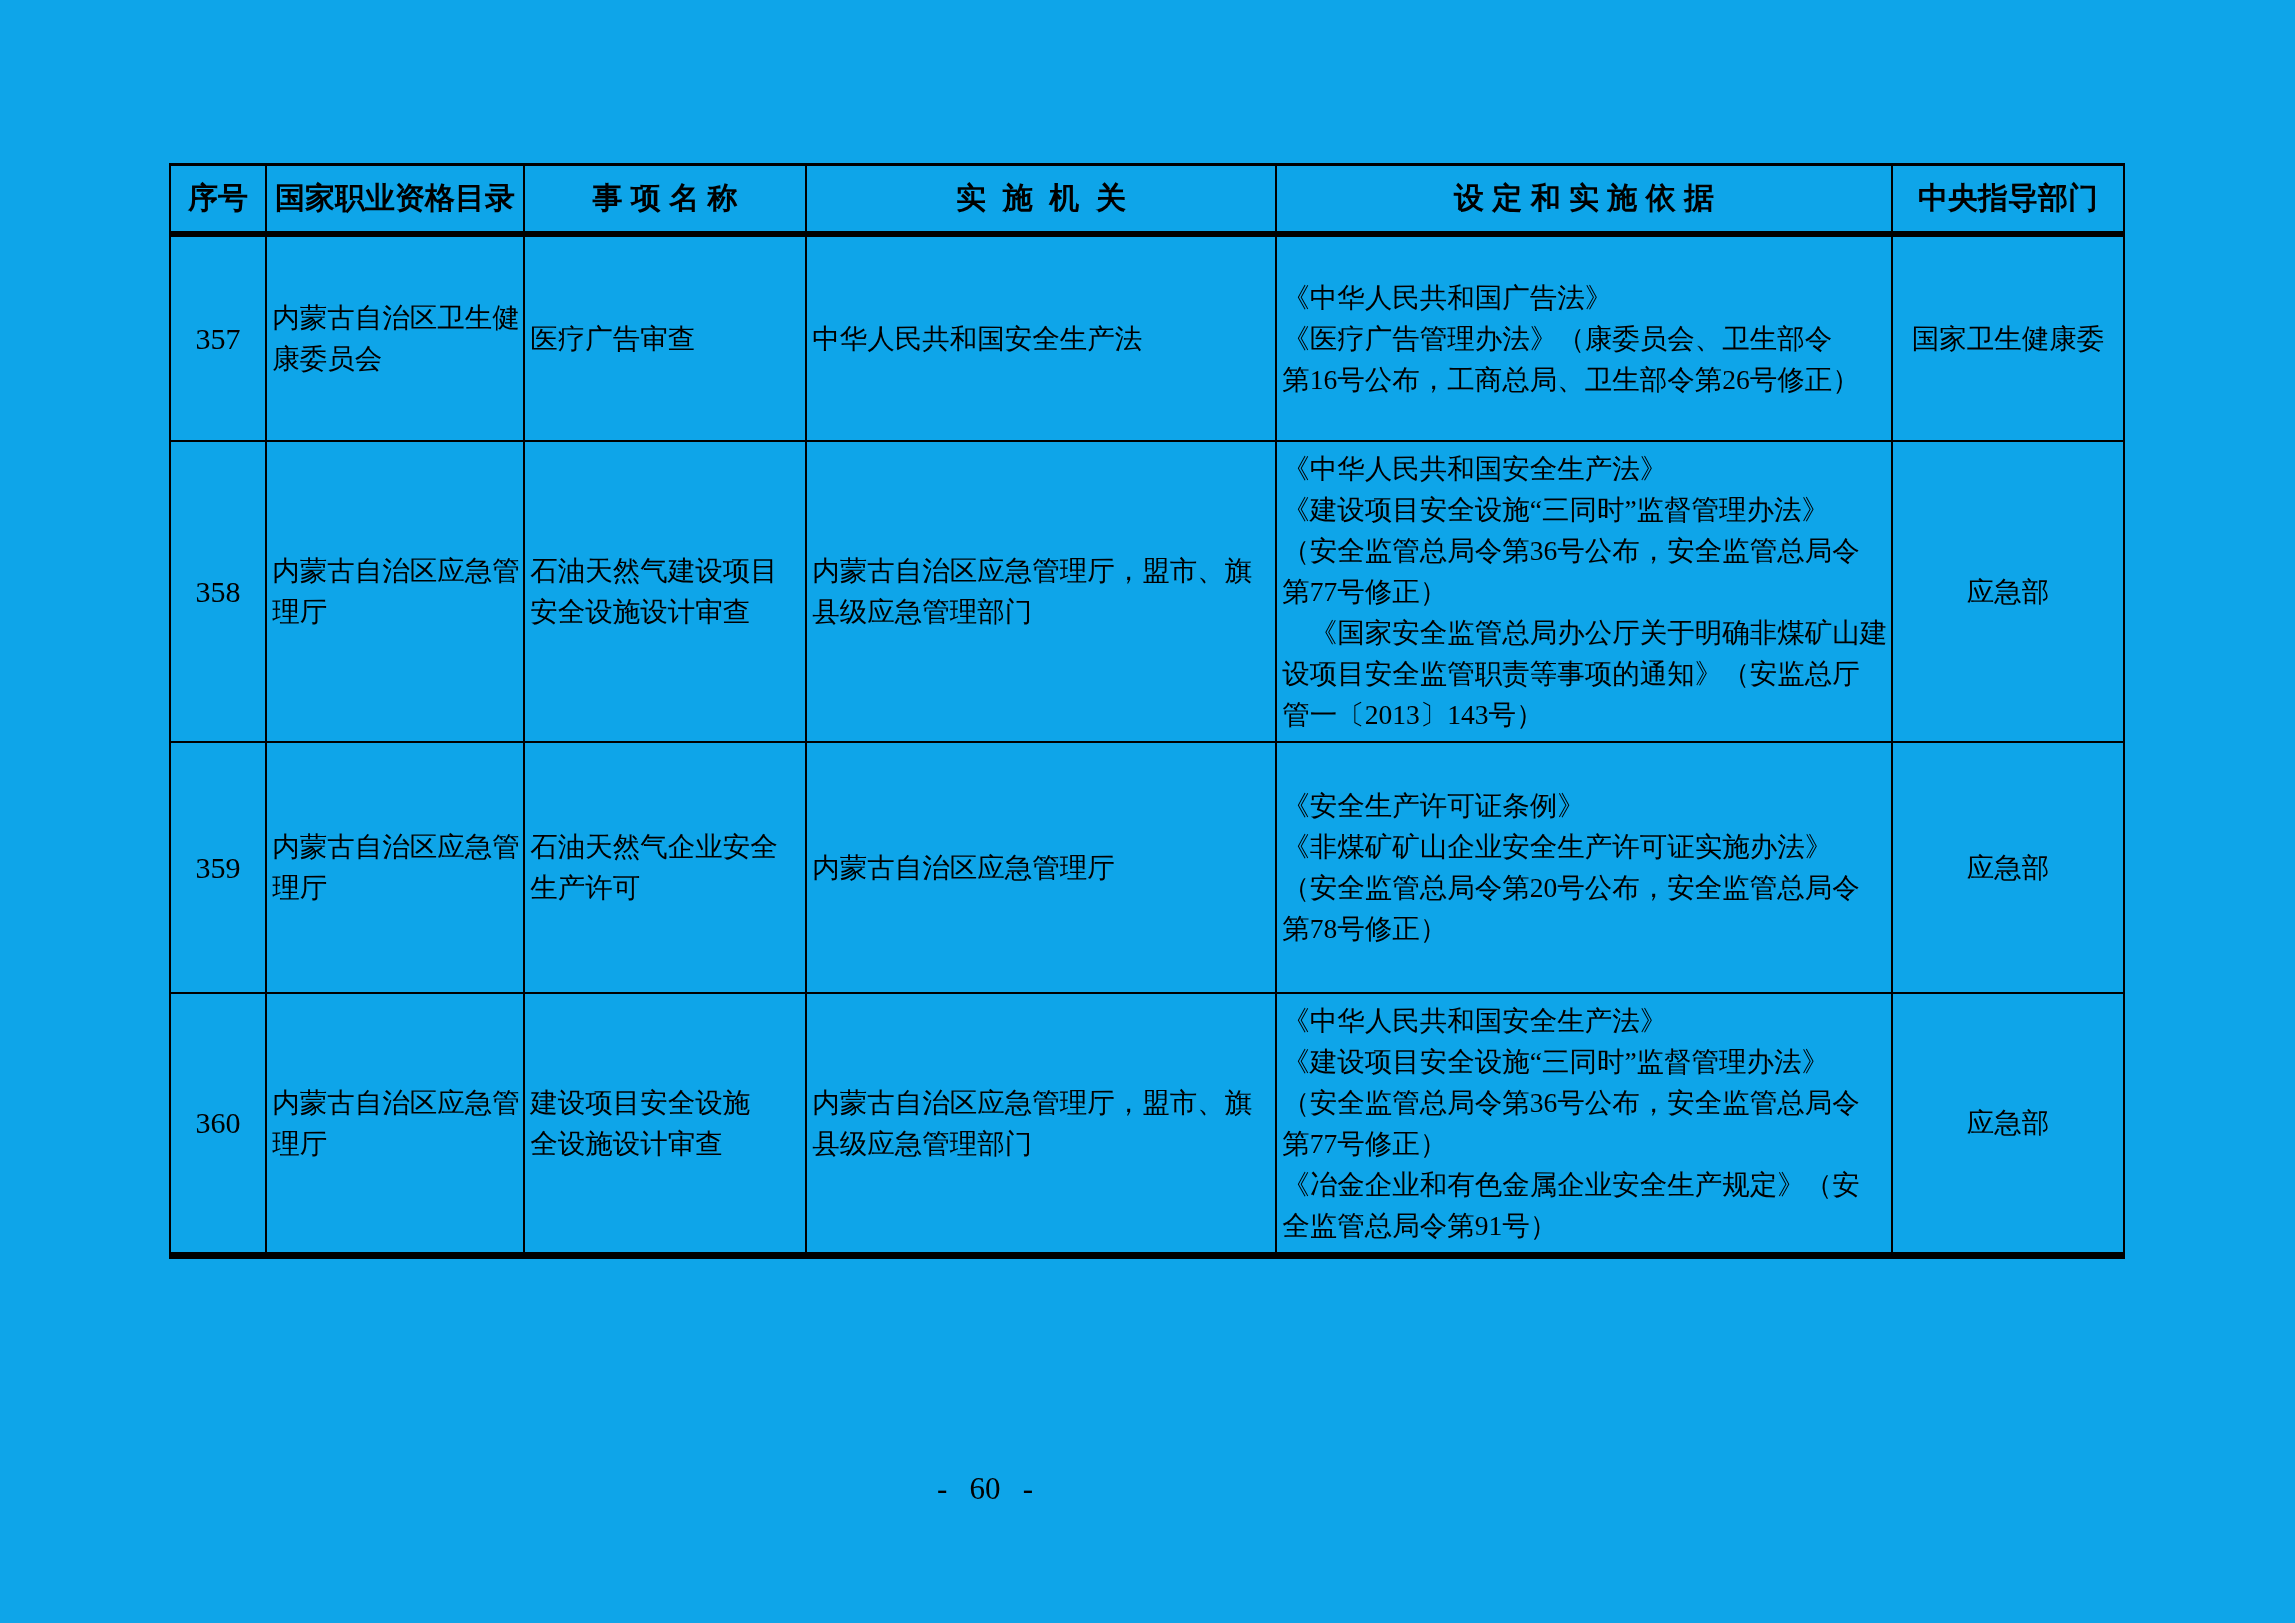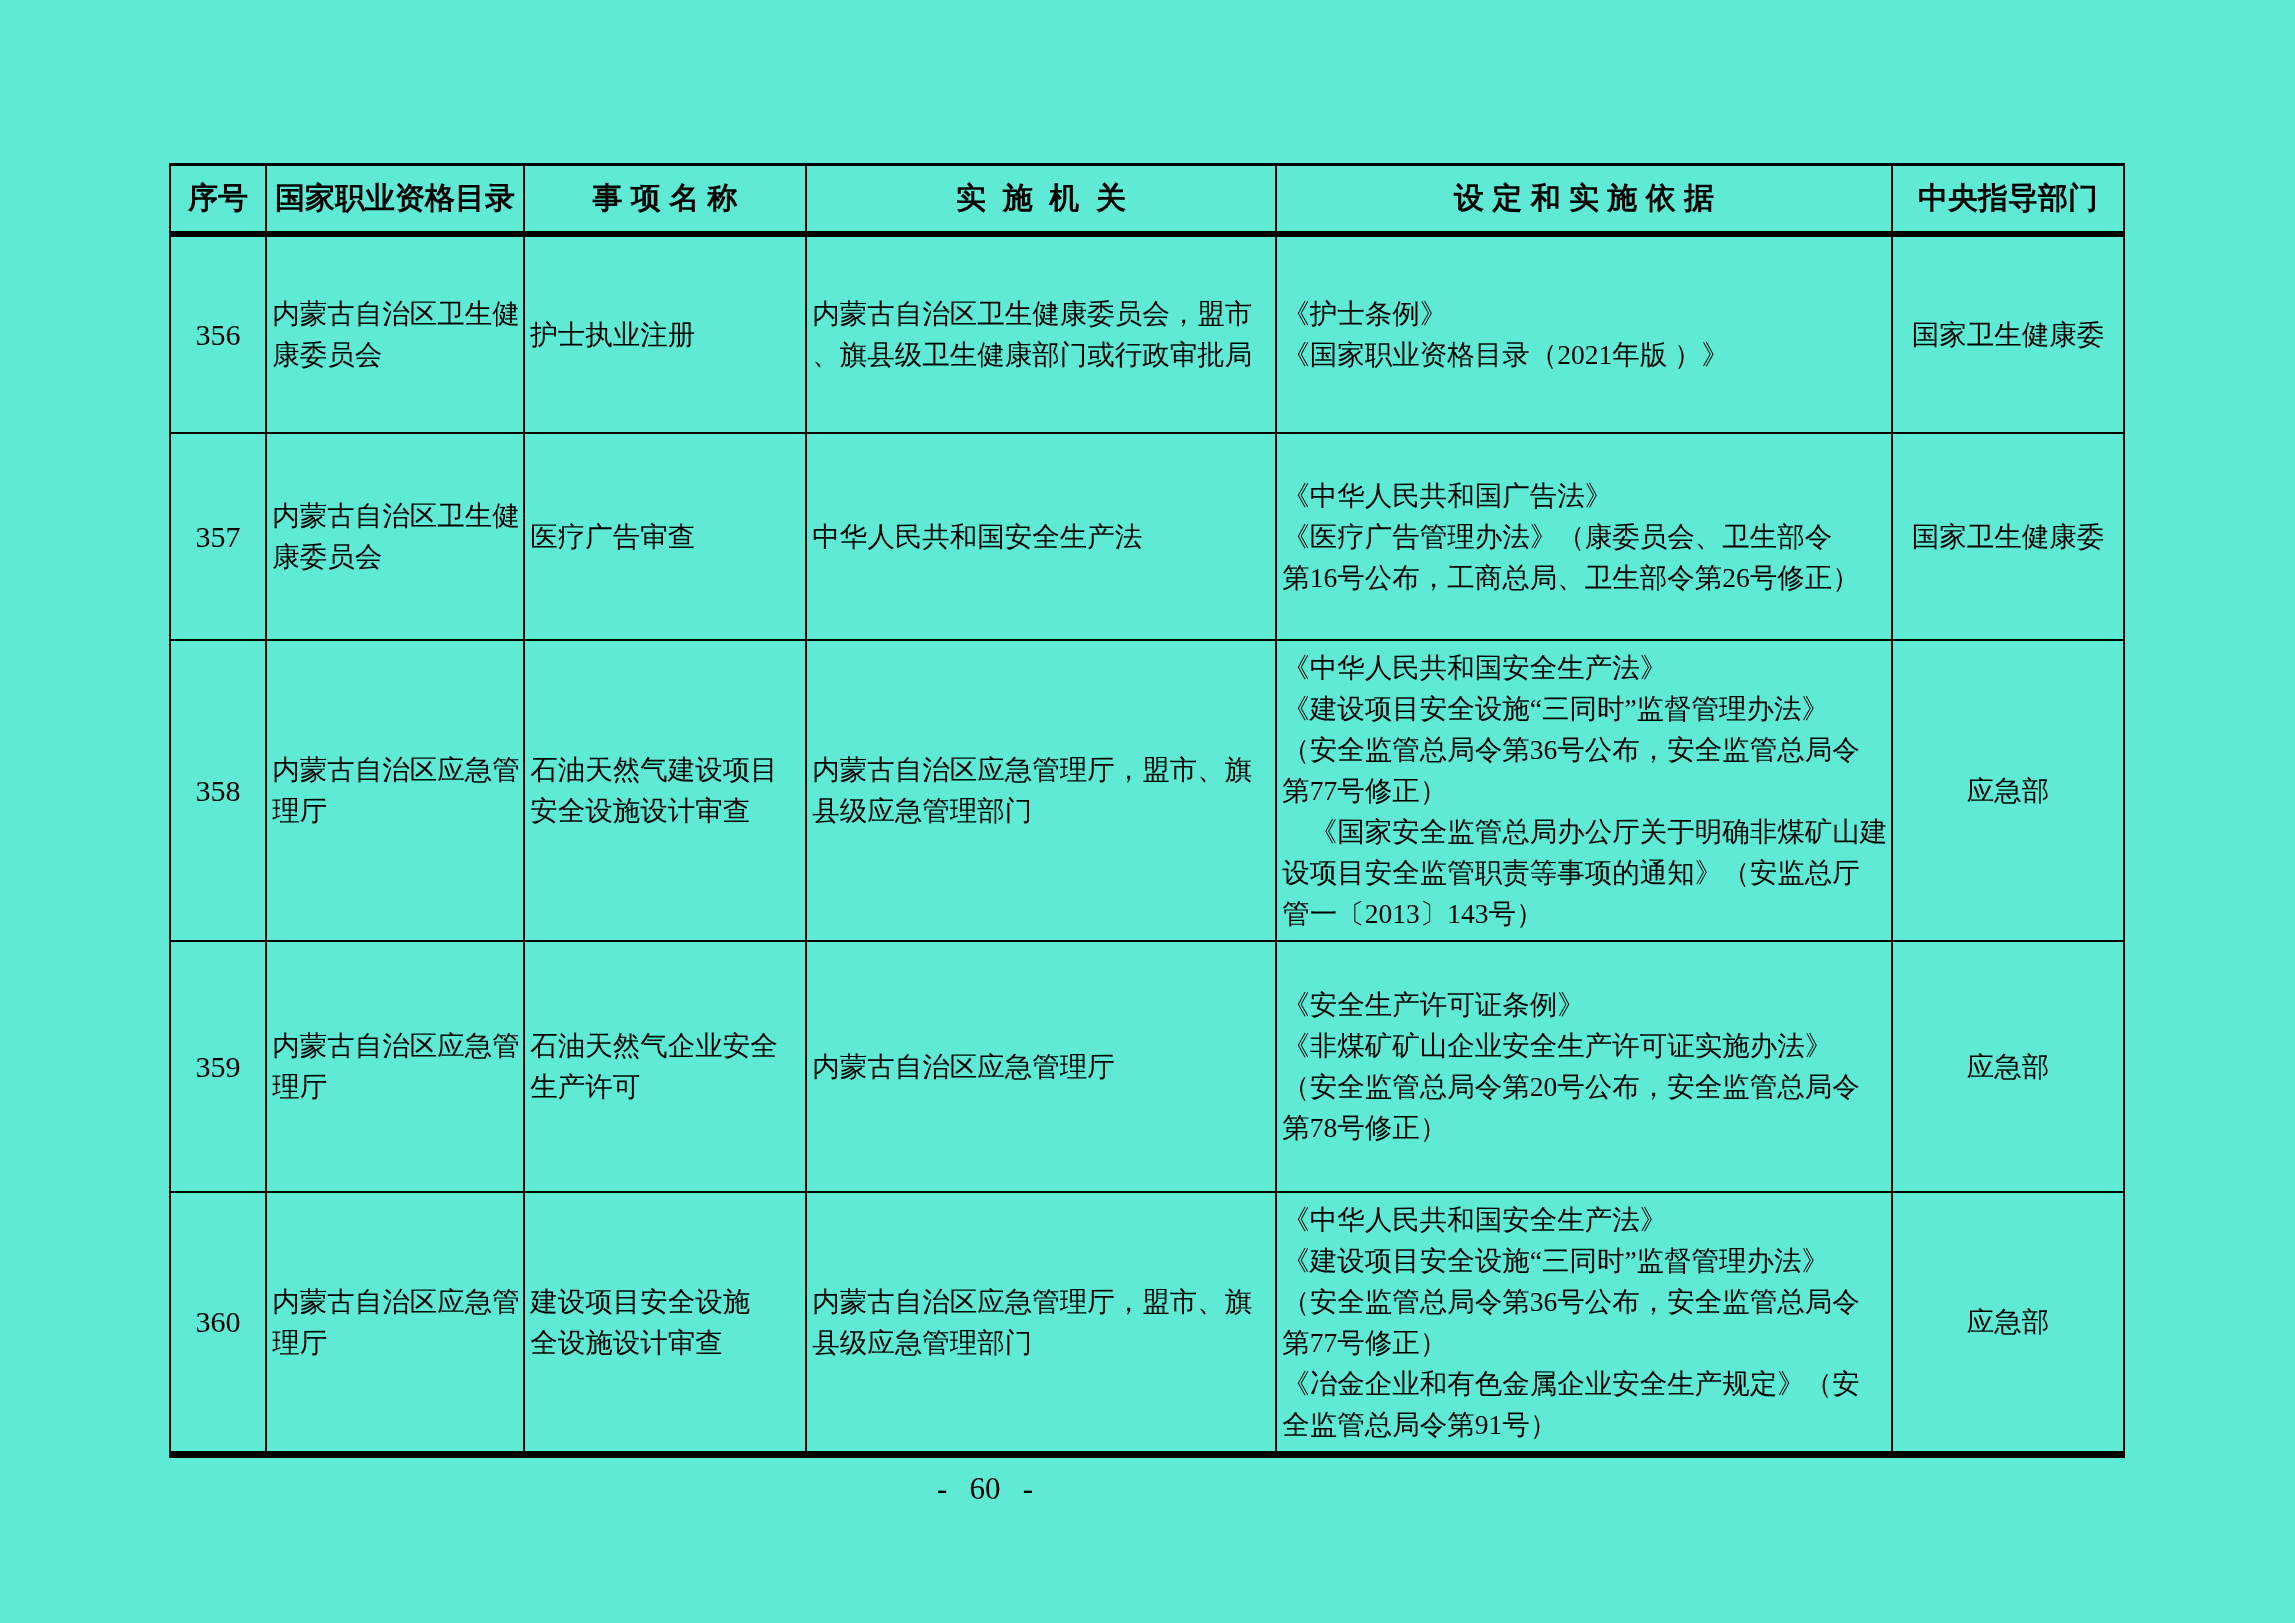--- a/index.html
+++ b/index.html
@@ -11,21 +11,21 @@
       width: 2295px;
       height: 1623px;
       position: relative;
       color: #000000;
       font-family: "Liberation Serif", "DejaVu Serif", serif;
     }
     .sheet {
       position: absolute;
       left: 0; top: 0;
       width: 2295px; height: 1623px;
-      background: #5eead4;
+      background: #0ea5e9;
     }
     table.main {
       position: absolute;
       left: 169px;
       top: 163px;
       width: 1955px;
       border-collapse: collapse;
       table-layout: fixed;
       border-top: 3.9px solid #000;
       border-bottom: 7.2px solid #000;
@@ -110,31 +110,20 @@
       <tr>
         <th>序号</th>
         <th>国家职业资格目录</th>
         <th>事 项 名 称</th>
         <th>实  施  机  关</th>
         <th>设 定 和 实 施 依 据</th>
         <th>中央指导部门</th>
       </tr>
     </thead>
     <tbody>
-      <tr class="h-356">
-        <td class="c-id">356</td>
-        <td>内蒙古自治区卫生健
-康委员会</td>
-        <td>护士执业注册</td>
-        <td>内蒙古自治区卫生健康委员会，盟市
-、旗县级卫生健康部门或行政审批局</td>
-        <td>《护士条例》
-《国家职业资格目录（2021年版 ）》</td>
-        <td class="c-central">国家卫生健康委</td>
-      </tr>
       <tr class="h-357">
         <td class="c-id">357</td>
         <td>内蒙古自治区卫生健
 康委员会</td>
         <td>医疗广告审查</td>
         <td>中华人民共和国安全生产法</td>
         <td>《中华人民共和国广告法》
 《医疗广告管理办法》（康委员会、卫生部令
 第16号公布，工商总局、卫生部令第26号修正）</td>
         <td class="c-central">国家卫生健康委</td>

